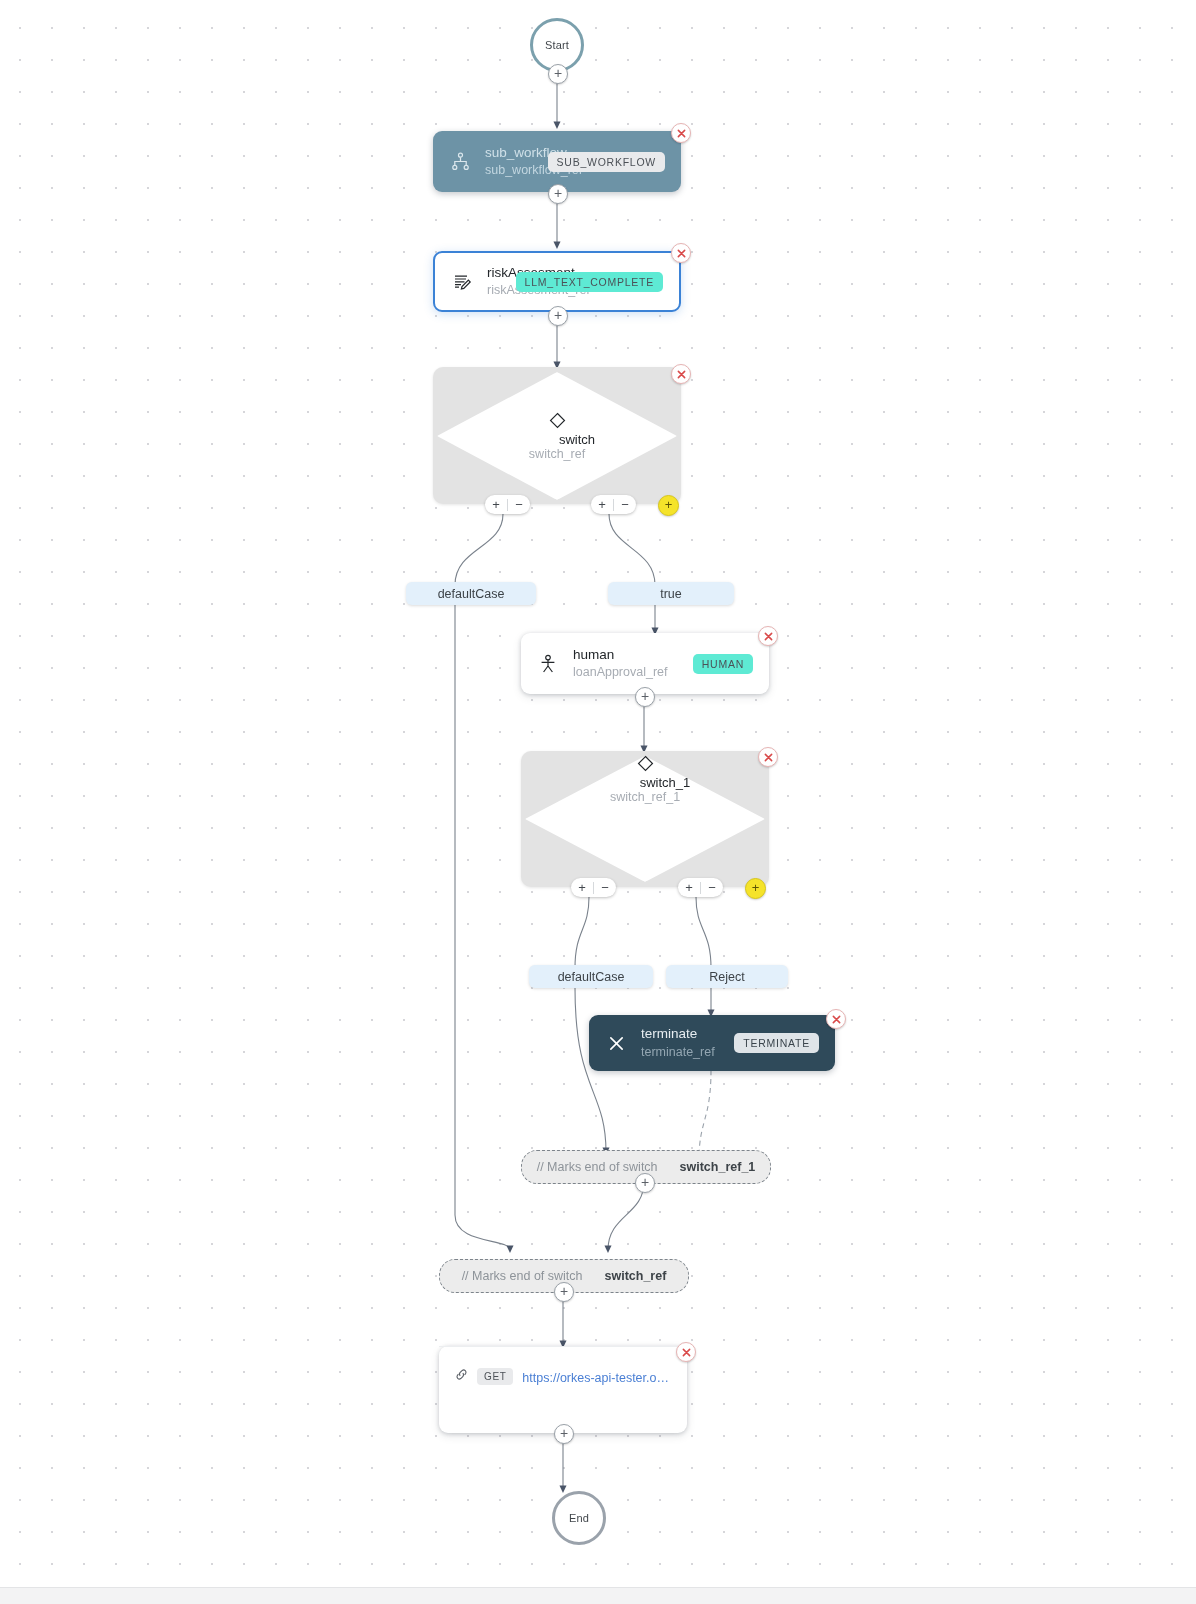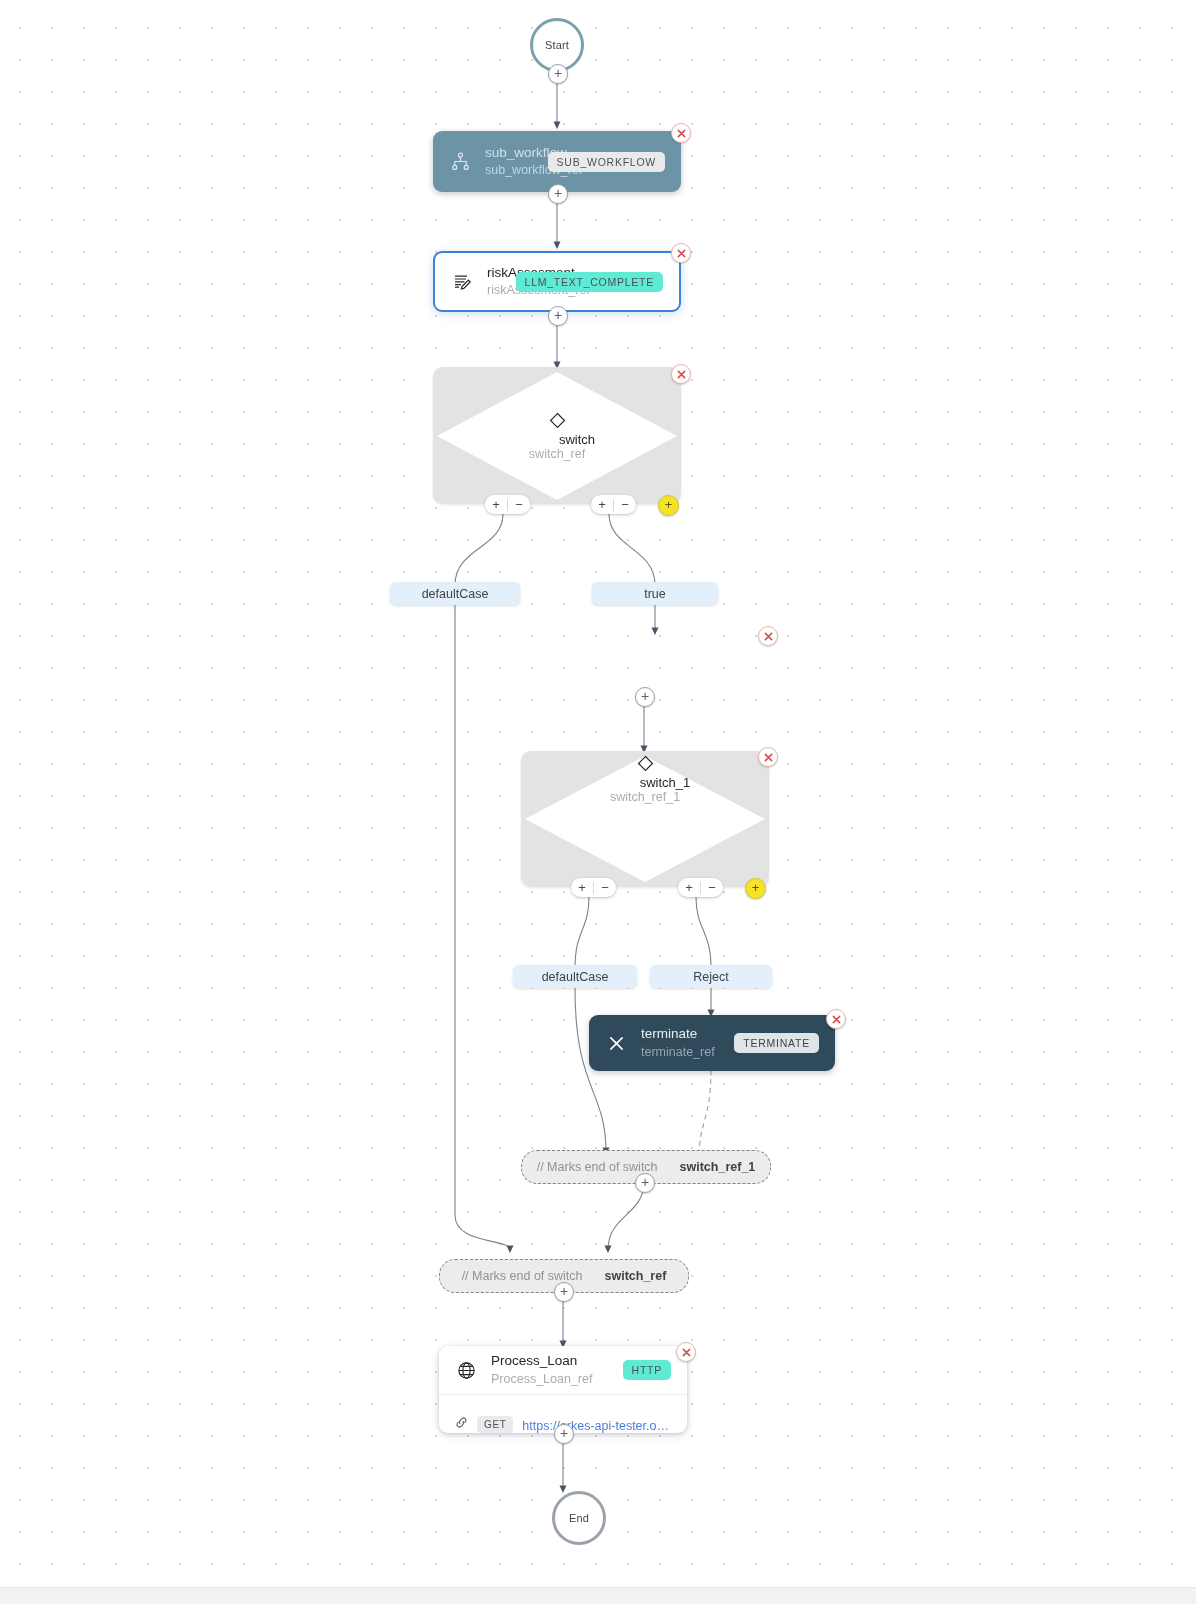--- a/index.html
+++ b/index.html
@@ -138,21 +138,21 @@
     box-shadow:0 1px 2px rgba(0,0,0,.18);
   }
   .delx svg{display:block;}
 
   
   .casepill{
     position:absolute;height:23px;border-radius:6px;
     background:#e3f0fb;
     box-shadow:0 1px 3px rgba(0,0,0,.14);
     display:flex;align-items:center;justify-content:center;
-    font-size:12.5px;color:#3d4348;
+    font-size:12.5px;color:#3d4348;margin-left:16px;
   }
 
   
   .joinpill{
     position:absolute;height:32px;border-radius:16px;
     background:#ececec;border:1.5px dashed #7d848b;
     display:flex;align-items:center;justify-content:center;
     gap:22px;
   }
   .joinpill .jp-cmt{font-size:12.5px;color:#8d9399;}
@@ -297,20 +297,33 @@
     <span>+</span>
   </div>
 
   <div class="casepill" style="left:390px;top:582px;width:130px;">
     <span>defaultCase</span>
   </div>
   <div class="casepill" style="left:592px;top:582px;width:126px;">
     <span>true</span>
   </div>
 
+  <div class="node card" style="left:521px;top:633px;width:248px;height:61px;">
+    <div class="card-icon">
+      <svg width="18" height="20" viewBox="0 0 18 20" fill="none" stroke="#23272b" stroke-width="1.2">
+        <circle cx="9" cy="3.6" r="2.3"></circle>
+        <path d="M9 6 L9 12 M2.6 8.4 L15.4 8.4 M9 12 L4.6 18 M9 12 L13.4 18"></path>
+      </svg>
+    </div>
+    <div class="card-text">
+      <div class="card-title">human</div>
+      <div class="card-sub">loanApproval_ref</div>
+    </div>
+    <div class="badge">HUMAN</div>
+  </div>
   <div class="delx" style="left:758px;top:626px;">
     <svg width="9" height="9" viewBox="0 0 10 10" stroke="#d94a4a" stroke-width="1.7" stroke-linecap="round">
       <path d="M1.5 1.5 L8.5 8.5 M8.5 1.5 L1.5 8.5"></path>
     </svg>
   </div>
   <div class="plus" style="left:635px;top:687px;">
     <span>+</span>
   </div>
 
   <div class="node switchbox" style="left:521px;top:751px;width:248px;height:136px;"></div>
@@ -377,34 +390,20 @@
 
   <div class="joinpill" style="left:439px;top:1259px;width:248px;">
     <span class="jp-cmt">// Marks end of switch</span>
     <span class="jp-ref">switch_ref</span>
   </div>
   <div class="plus" style="left:554px;top:1282px;">
     <span>+</span>
   </div>
 
   <div class="node card http-card" style="left:439px;top:1346px;width:248px;height:87px;">
-    <div class="http-top">
-      <div class="card-icon">
-        <svg width="19" height="19" viewBox="0 0 20 20" fill="none" stroke="#23272b" stroke-width="1.2">
-          <circle cx="10" cy="10" r="8"></circle>
-          <ellipse cx="10" cy="10" rx="3.8" ry="8"></ellipse>
-          <path d="M2 10 H18 M3.3 5.6 H16.7 M3.3 14.4 H16.7"></path>
-        </svg>
-      </div>
-      <div class="card-text">
-        <div class="card-title">Process_Loan</div>
-        <div class="card-sub">Process_Loan_ref</div>
-      </div>
-      <div class="badge">HTTP</div>
-    </div>
     <div class="http-div"></div>
     <div class="http-url">
       <span>
         <svg width="13" height="13" viewBox="0 0 14 14" fill="none" stroke="#5c6168" stroke-width="1.2">
           <path d="M5.6 8.4 A2.6 2.6 0 0 1 5.6 4.8 L7.8 2.6 A2.6 2.6 0 0 1 11.4 6.2 L10.3 7.3"></path>
           <path d="M8.4 5.6 A2.6 2.6 0 0 1 8.4 9.2 L6.2 11.4 A2.6 2.6 0 0 1 2.6 7.8 L3.7 6.7"></path>
         </svg>
       </span>
       <span class="url-badge">GET</span>
       <span class="url-text">https://orkes-api-tester.orkescondu…</span>

